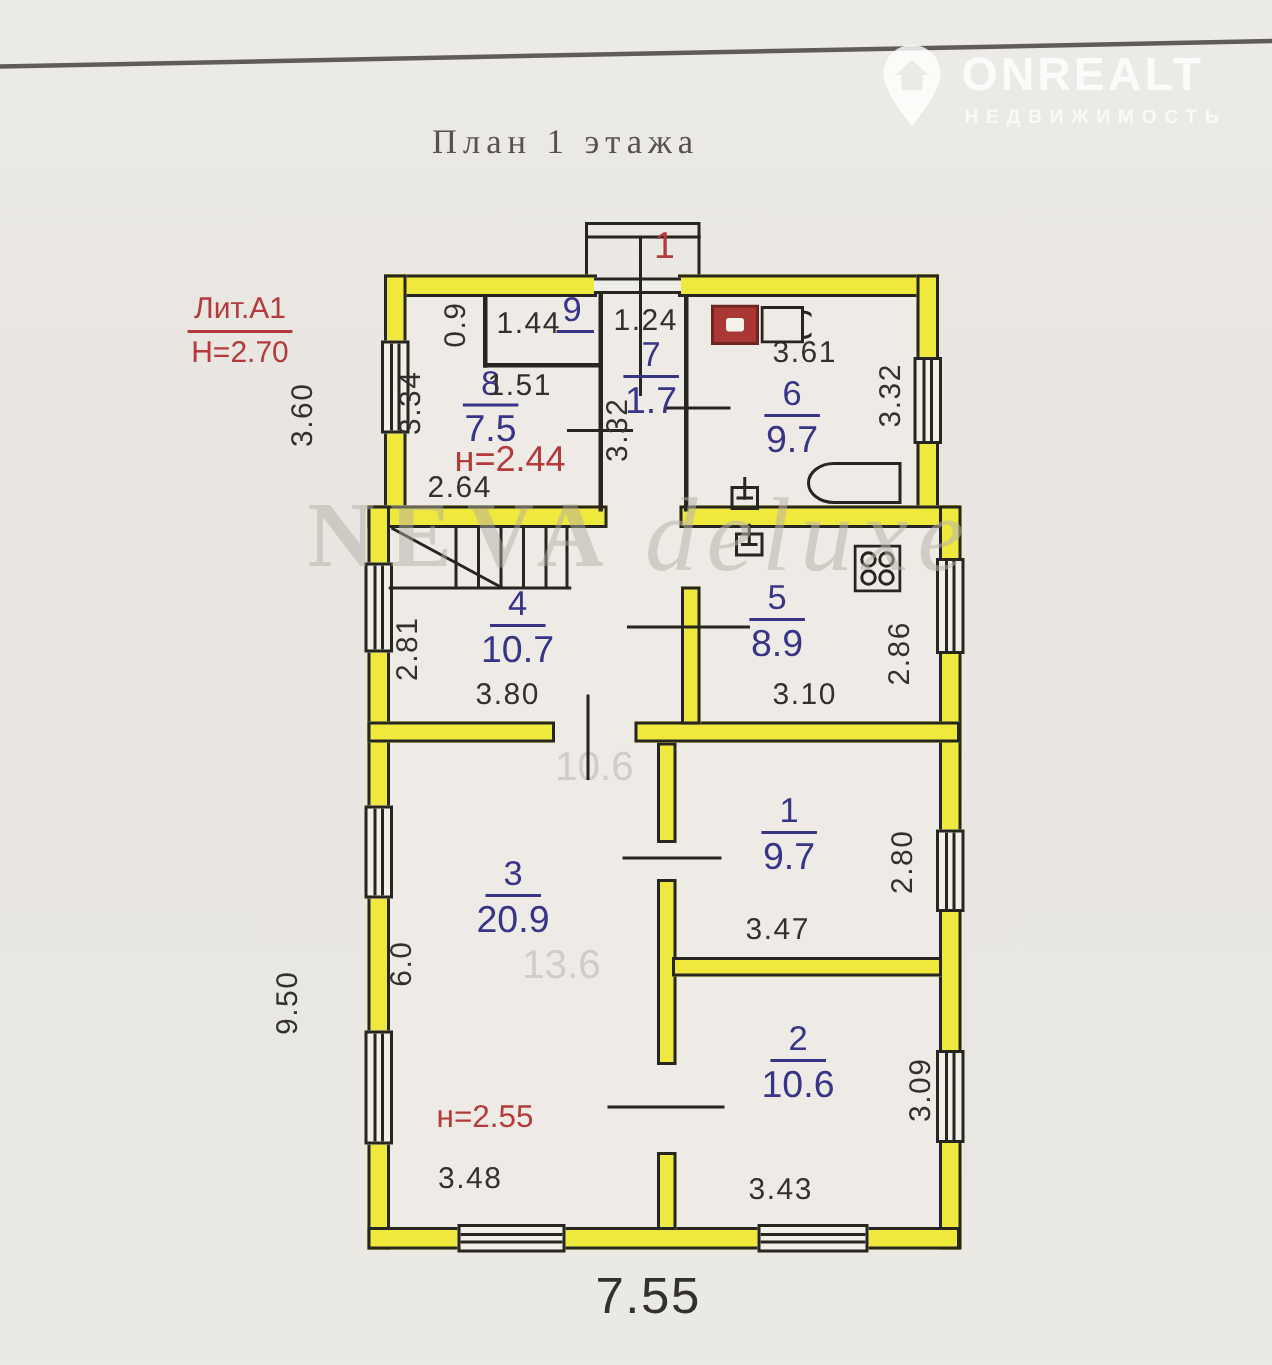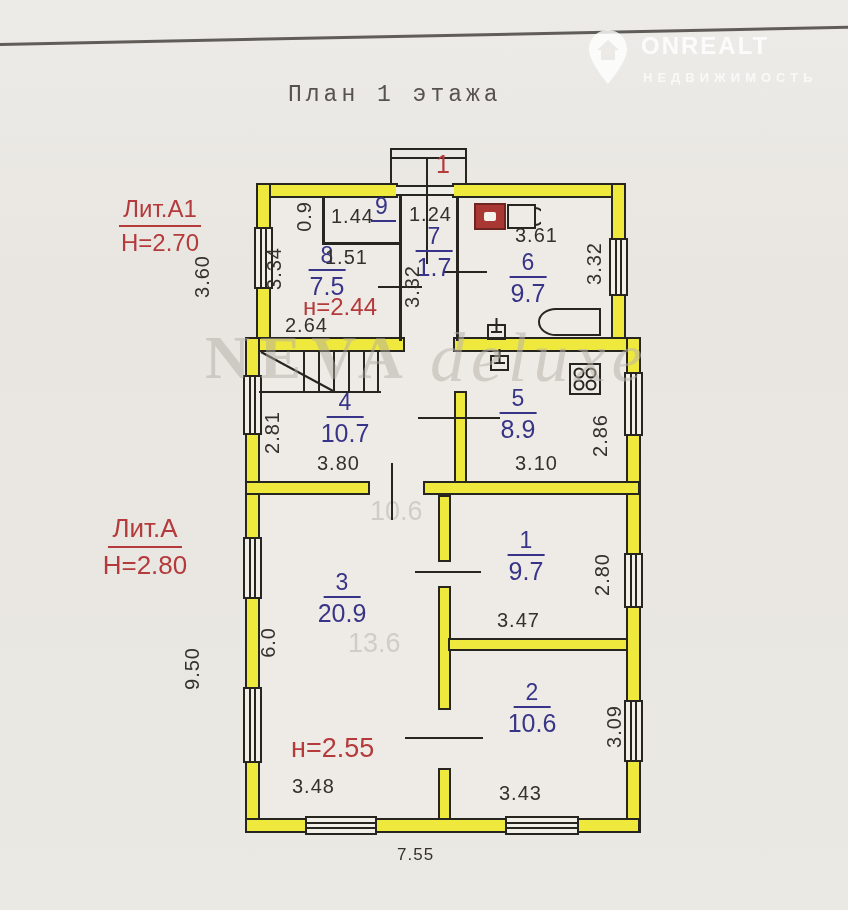--- a/index.html
+++ b/index.html
@@ -8,28 +8,28 @@
          font-family:"Liberation Sans",sans-serif;color:#33312e;}
   .abs{position:absolute;}
 
   
   #top-edge-line{left:-6px;top:43px;width:866px;height:3px;background:#3d3a36;opacity:.8;
                  transform:rotate(-1.15deg);transform-origin:left center;}
 
   
   #logo{left:585px;top:26px;width:250px;height:70px;z-index:7;}
   #logo-pin{position:absolute;left:0;top:2px;}
-  #logo-brand{position:absolute;left:56px;top:6px;font-size:24px;font-weight:bold;
+  #logo-brand{position:absolute;left:56px;top:6px;font-size:31px;font-weight:bold;
               letter-spacing:2px;color:rgba(255,255,255,.82);}
   #logo-sub{position:absolute;left:58px;top:44px;font-size:13px;font-weight:bold;
             letter-spacing:5px;color:rgba(255,255,255,.72);}
 
   
   #page-title{left:288px;top:82px;font-size:23px;letter-spacing:4px;color:#56534f;
-              font-family:Liberation Mono, monospace;z-index:7;}
+              font-family:Liberation Serif, serif;z-index:7;}
 
   
   .wm{z-index:6;font-family:"Liberation Serif",serif;pointer-events:none;}
   #wm-1{left:205px;top:322px;font-size:62px;font-weight:bold;letter-spacing:10px;
         color:rgba(175,171,162,.48);}
   #wm-2{left:430px;top:318px;font-size:70px;font-style:italic;letter-spacing:6px;
         color:rgba(185,181,172,.55);}
 
   
   .roombg{background:#eeebe6;z-index:1;}
@@ -117,36 +117,36 @@
          border-bottom:2px solid #383488;padding:0 8px 0 4px;}
 
   
   .dim{color:#33312e;font-size:20px;letter-spacing:1px;z-index:5;white-space:nowrap;}
   .dim.v{writing-mode:vertical-rl;transform:rotate(180deg);}
   #d-144{left:331px;top:205px;} #d-151{left:325px;top:246px;}
   #d-124{left:409px;top:203px;text-align:right;} #d-297{left:515px;top:224px;}
   #d-264{left:285px;top:314px;} #d-380{left:317px;top:452px;}
   #d-310{left:515px;top:452px;} #d-347{left:497px;top:609px;}
   #d-343{left:499px;top:782px;} #d-348{left:292px;top:775px;}
-  #d-755{left:397px;top:845px;font-size:17px;}
+  #d-755{left:397px;top:845px;font-size:34px;}
   #d-09{left:293px;top:201px;} #d-334{left:263px;top:247px;}
   #d-332c{left:401px;top:265px;} #d-332r{left:583px;top:242px;}
   #d-360{left:191px;top:255px;} #d-281{left:261px;top:411px;}
   #d-286{left:589px;top:414px;} #d-60{left:257px;top:627px;}
   #d-280{left:591px;top:553px;} #d-950{left:181px;top:647px;}
   #d-309{left:603px;top:705px;}
 
   
   .note{color:#b43a3c;z-index:5;white-space:nowrap;}
   #h-244{left:303px;top:293px;font-size:24px;}
-  #h-255{left:291px;top:733px;font-size:27px;}
+  #h-255{left:291px;top:733px;font-size:21px;}
   .note-block{text-align:center;z-index:5;color:#b43a3c;}
   .note-block .nb-top{display:inline-block;border-bottom:2px solid #b43a3c;padding:0 4px 2px;}
   .note-block .nb-bot{display:block;padding-top:2px;}
-  #lit-a1{left:108px;top:195px;width:104px;font-size:24px;}
+  #lit-a1{left:108px;top:195px;width:104px;font-size:20px;}
   #lit-a{left:90px;top:513px;width:110px;font-size:26px;}
 
   
   .icon{z-index:5;}
   #stairs{left:259px;top:350px;}
   #boiler{left:474px;top:203px;}
   #washer{left:507px;top:204px;}
   #bathtub{left:536px;top:307px;}
   #sink-1{left:486px;top:318px;}
   #sink-2{left:489px;top:349px;}
@@ -282,24 +282,20 @@
   <div class="abs dim v" id="d-280">2.80</div>
   <div class="abs dim v" id="d-950">9.50</div>
   <div class="abs dim v" id="d-309">3.09</div>
 
   <div class="abs note" id="h-244">н=2.44</div>
   <div class="abs note" id="h-255">н=2.55</div>
   <div class="abs note-block" id="lit-a1">
     <span class="nb-top">Лит.А1</span>
     <span class="nb-bot">Н=2.70</span>
   </div>
-  <div class="abs note-block" id="lit-a">
-    <span class="nb-top">Лит.А</span>
-    <span class="nb-bot">Н=2.80</span>
-  </div>
 
   <svg class="abs icon" id="stairs" width="122" height="44" viewBox="0 0 122 44">
     <g stroke="#26251f" stroke-width="2" fill="none">
       <line x1="0" y1="42" x2="122" y2="42"></line>
       <line x1="2" y1="2" x2="76" y2="42"></line>
       <line x1="45" y1="1" x2="45" y2="42"></line>
       <line x1="60" y1="1" x2="60" y2="42"></line>
       <line x1="75" y1="1" x2="75" y2="42"></line>
       <line x1="90" y1="1" x2="90" y2="42"></line>
       <line x1="105" y1="1" x2="105" y2="42"></line>

